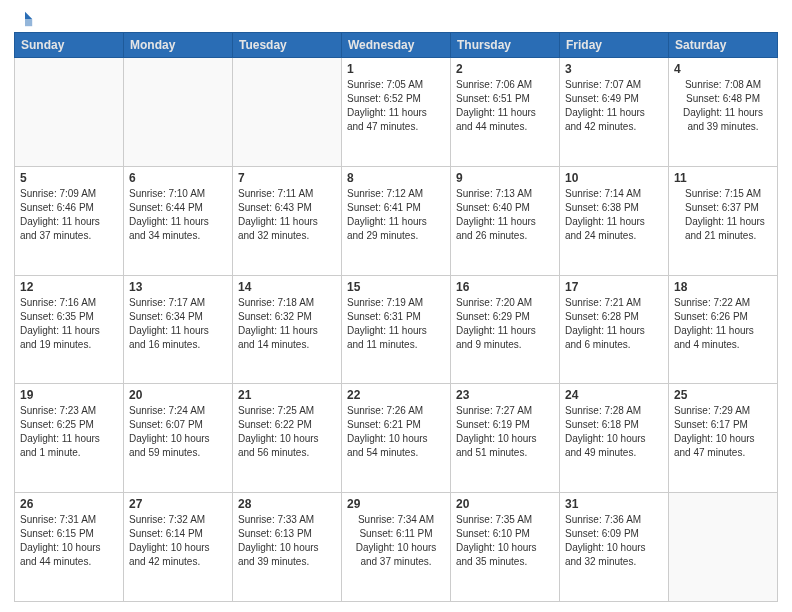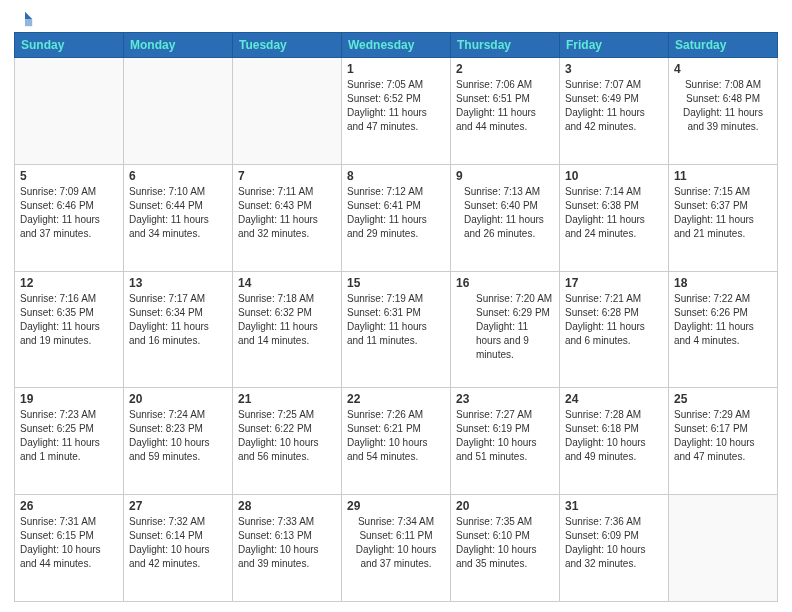--- a/index.html
+++ b/index.html
@@ -42,21 +42,21 @@
     }
     .calendar {
       flex: 1;
       border: 1px solid #ccc;
       border-collapse: collapse;
       width: 100%;
       table-layout: fixed;
     }
     .calendar th {
       background: #2a6db5;
-      color: #5eead4;
+      color: #e5e5e5;
       text-align: left;
       padding: 5px 6px;
       font-size: 12px;
       font-weight: bold;
       border: 1px solid #1e5a9a;
     }
     .calendar td {
       border: 1px solid #ccc;
       vertical-align: top;
       padding: 4px 5px;
@@ -173,33 +173,33 @@
 Daylight: 11 hours and 32 minutes.</div>
           </td>
           <td>
             <span class="day-number">8</span>
             <div class="day-info" style="white-space: pre-line;">Sunrise: 7:12 AM
 Sunset: 6:41 PM
 Daylight: 11 hours and 29 minutes.</div>
           </td>
           <td>
             <span class="day-number">9</span>
-            <div class="day-info" style="white-space: pre-line; margin-left: 8px;">Sunrise: 7:13 AM
+            <div class="day-info" style="white-space: pre-line;">Sunrise: 7:13 AM
 Sunset: 6:40 PM
 Daylight: 11 hours and 26 minutes.</div>
           </td>
           <td>
             <span class="day-number">10</span>
             <div class="day-info" style="white-space: pre-line;">Sunrise: 7:14 AM
 Sunset: 6:38 PM
 Daylight: 11 hours and 24 minutes.</div>
           </td>
           <td>
             <span class="day-number">11</span>
-            <div class="day-info" style="white-space: pre-line;">Sunrise: 7:15 AM
+            <div class="day-info" style="white-space: pre-line; margin-left: 11px;">Sunrise: 7:15 AM
 Sunset: 6:37 PM
 Daylight: 11 hours and 21 minutes.</div>
           </td>
         </tr>
         <tr>
           <td>
             <span class="day-number">12</span>
             <div class="day-info" style="white-space: pre-line;">Sunrise: 7:16 AM
 Sunset: 6:35 PM
 Daylight: 11 hours and 19 minutes.</div>
@@ -217,21 +217,21 @@
 Daylight: 11 hours and 14 minutes.</div>
           </td>
           <td>
             <span class="day-number">15</span>
             <div class="day-info" style="white-space: pre-line;">Sunrise: 7:19 AM
 Sunset: 6:31 PM
 Daylight: 11 hours and 11 minutes.</div>
           </td>
           <td>
             <span class="day-number">16</span>
-            <div class="day-info" style="white-space: pre-line; margin-left: 20px;">Sunrise: 7:20 AM
+            <div class="day-info" style="white-space: pre-line;">Sunrise: 7:20 AM
 Sunset: 6:29 PM
 Daylight: 11 hours and 9 minutes.</div>
           </td>
           <td>
             <span class="day-number">17</span>
             <div class="day-info" style="white-space: pre-line;">Sunrise: 7:21 AM
 Sunset: 6:28 PM
 Daylight: 11 hours and 6 minutes.</div>
           </td>
           <td>
@@ -244,21 +244,21 @@
         <tr>
           <td>
             <span class="day-number">19</span>
             <div class="day-info" style="white-space: pre-line;">Sunrise: 7:23 AM
 Sunset: 6:25 PM
 Daylight: 11 hours and 1 minute.</div>
           </td>
           <td>
             <span class="day-number">20</span>
             <div class="day-info" style="white-space: pre-line;">Sunrise: 7:24 AM
-Sunset: 8:23 PM
+Sunset: 6:07 PM
 Daylight: 10 hours and 59 minutes.</div>
           </td>
           <td>
             <span class="day-number">21</span>
             <div class="day-info" style="white-space: pre-line;">Sunrise: 7:25 AM
 Sunset: 6:22 PM
 Daylight: 10 hours and 56 minutes.</div>
           </td>
           <td>
             <span class="day-number">22</span>

